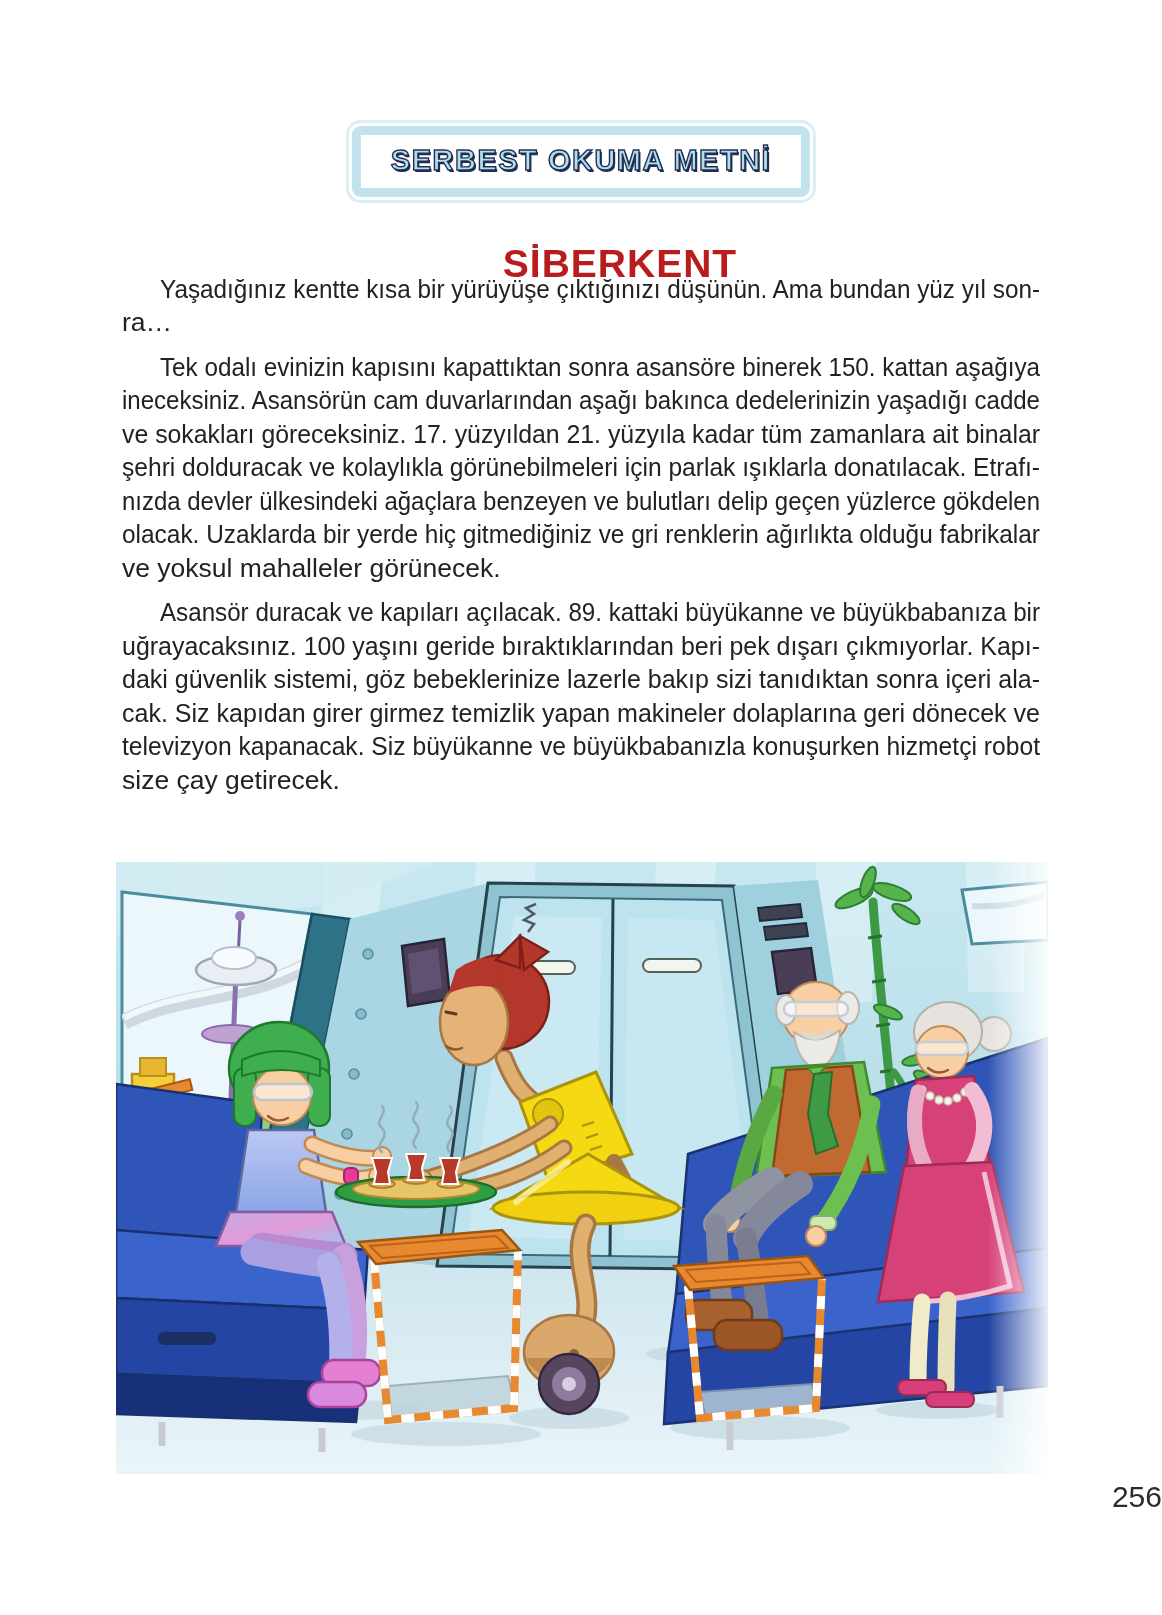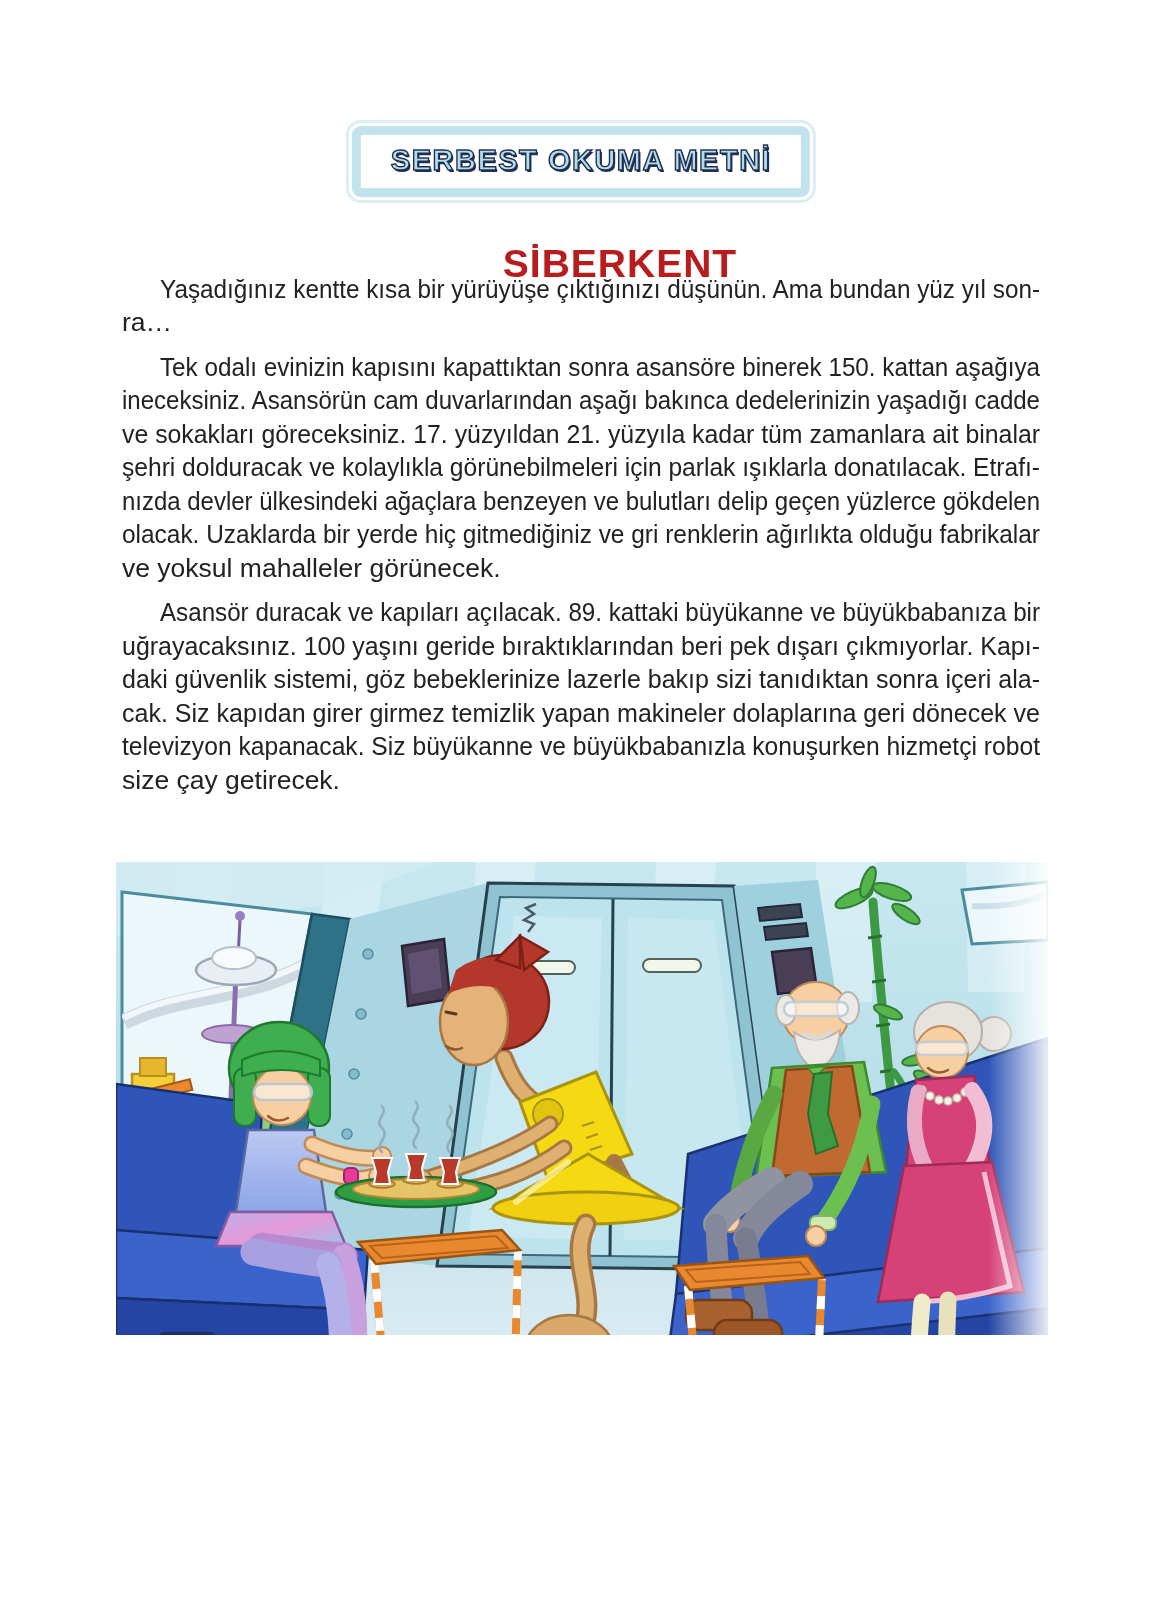--- a/index.html
+++ b/index.html
@@ -1,17 +1,17 @@
 <!DOCTYPE html>
 <html lang="tr"><head>
 <meta charset="utf-8">
 <style>
   html,body { margin:0; padding:0; background:#ffffff; }
   .page {
-    position:relative; width:1162px; height:1335px; background:#ffffff;
+    position:relative; width:1162px; height:1615px; background:#ffffff;
     font-family:"Liberation Sans", sans-serif; overflow:hidden;border-radius:13px;
   }
   
   .badge {
     position:absolute; top:126px; left:50%; transform:translateX(-50%);
     background:#ffffff; border:9px solid #c2e2ed; border-radius:9px;
     outline:3px solid #daeef4; outline-offset:3px;
     padding:9px 30px 11px 30px; white-space:nowrap;
   }
   .badge-text {

